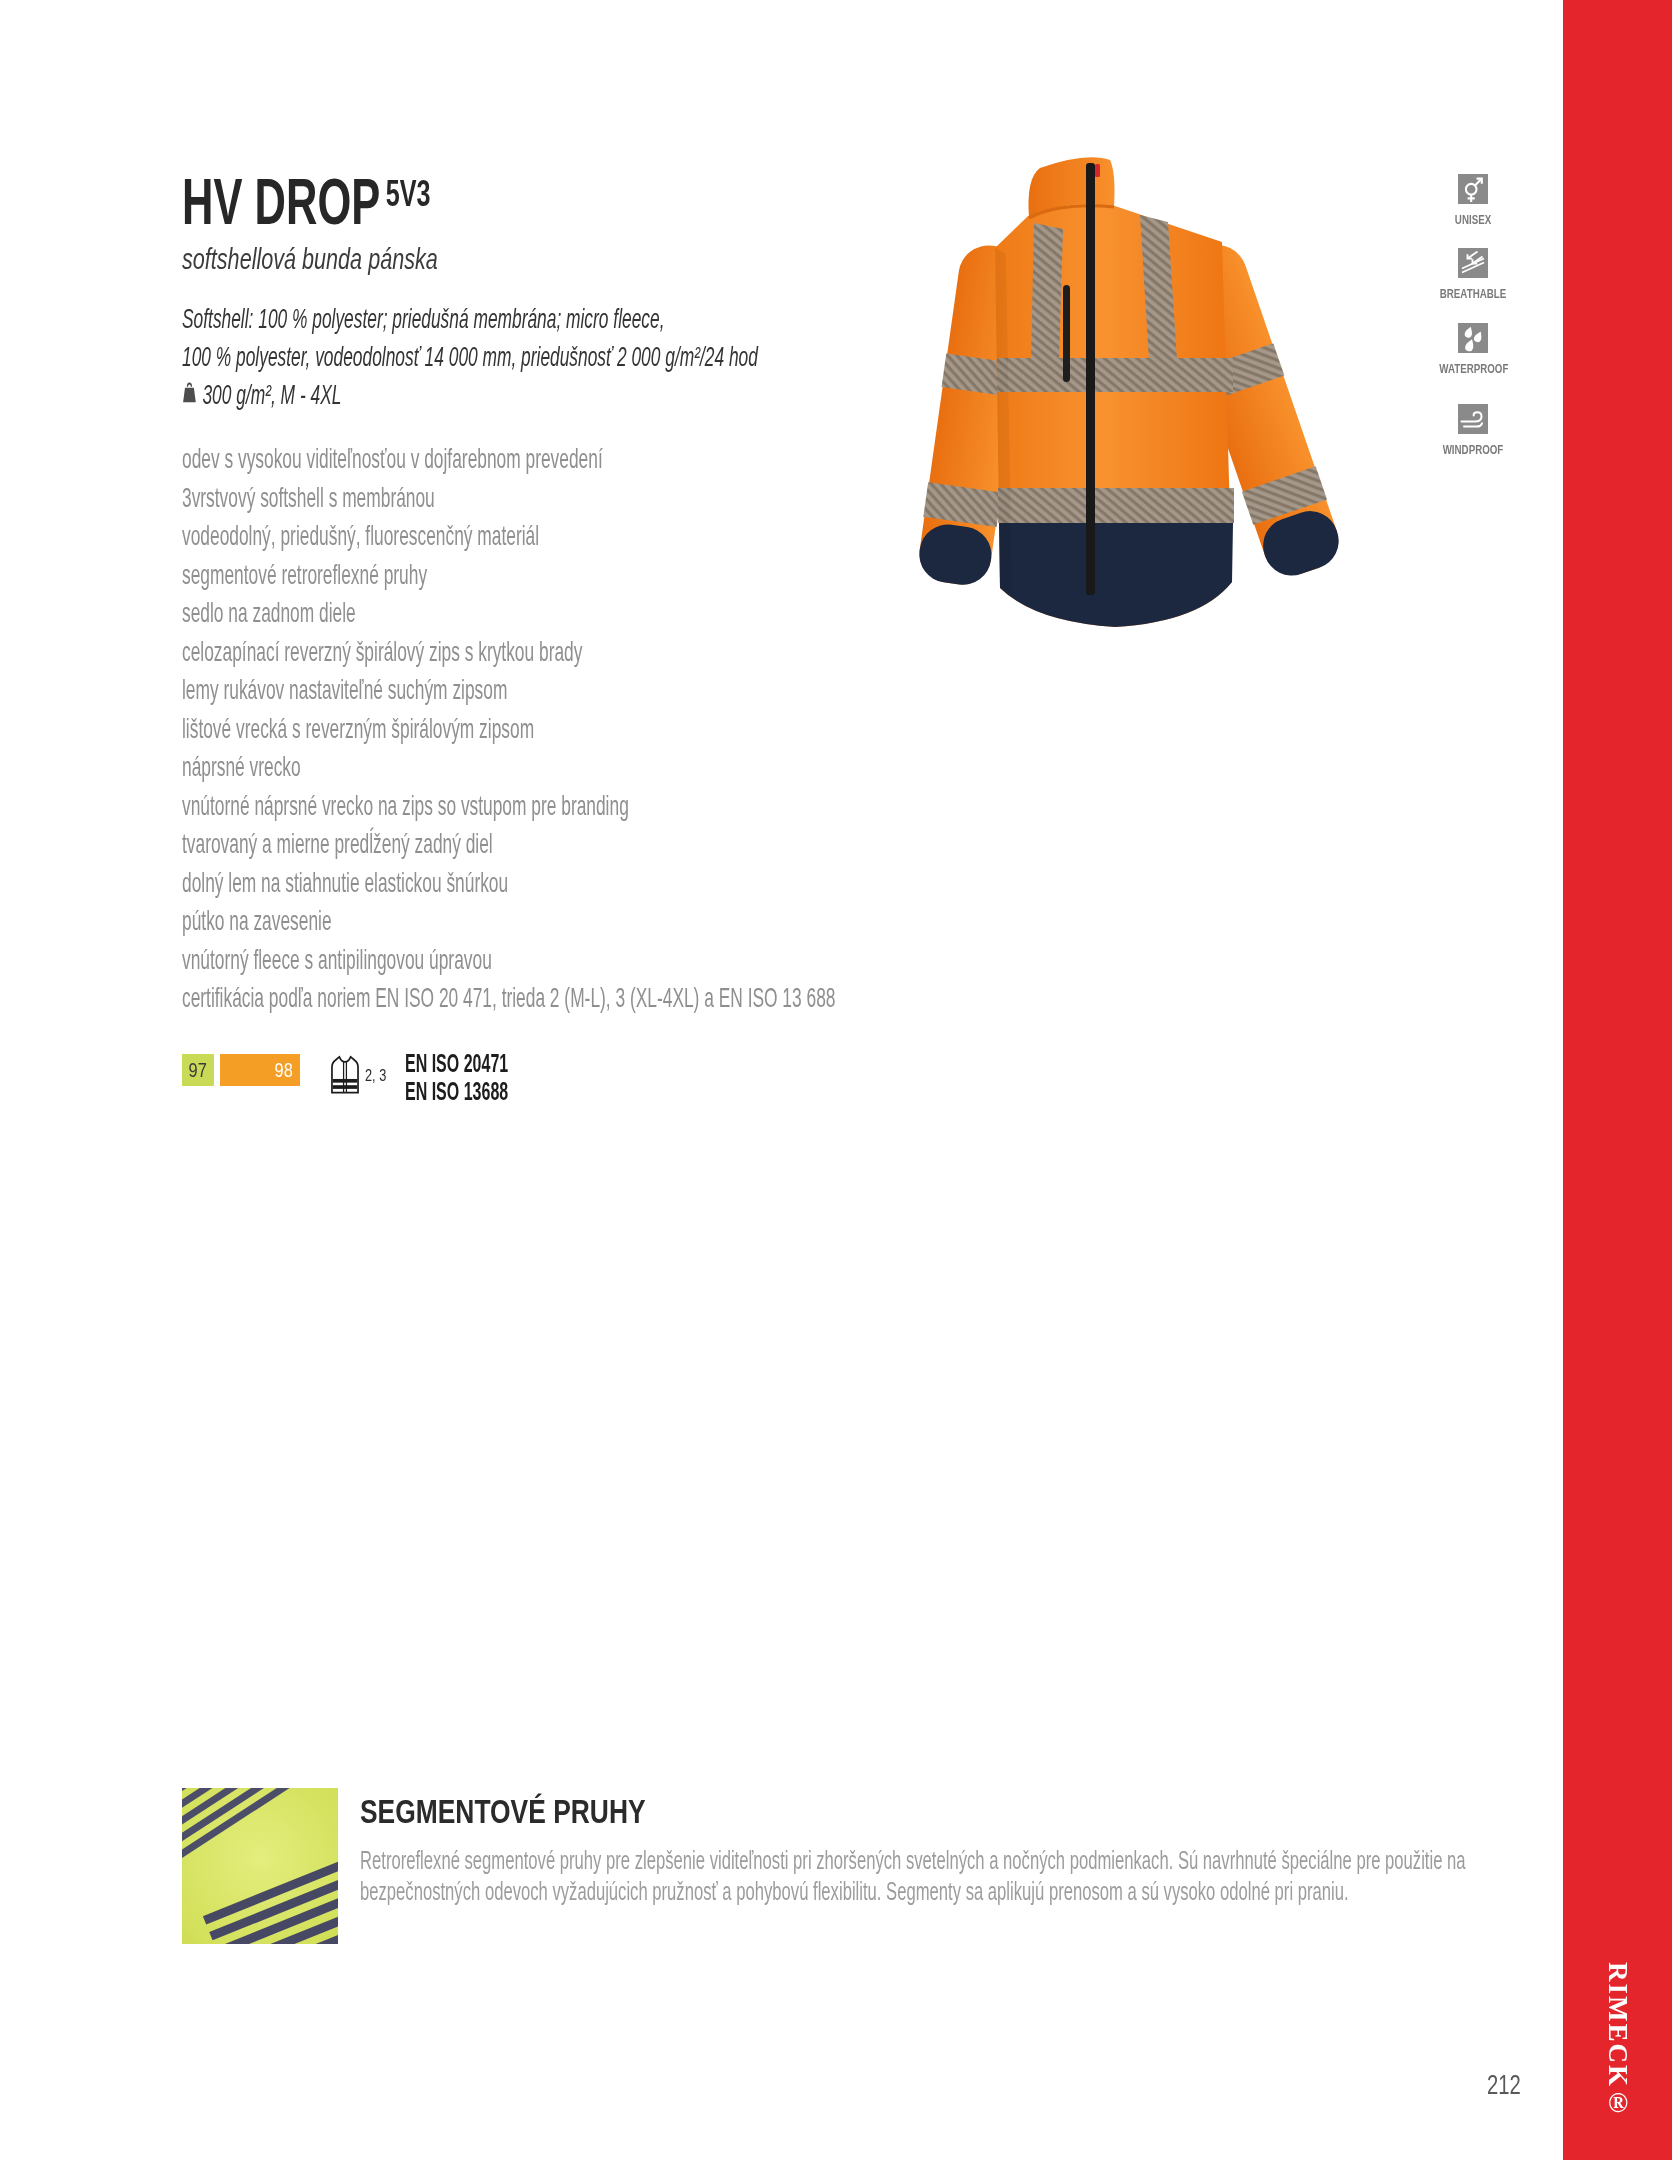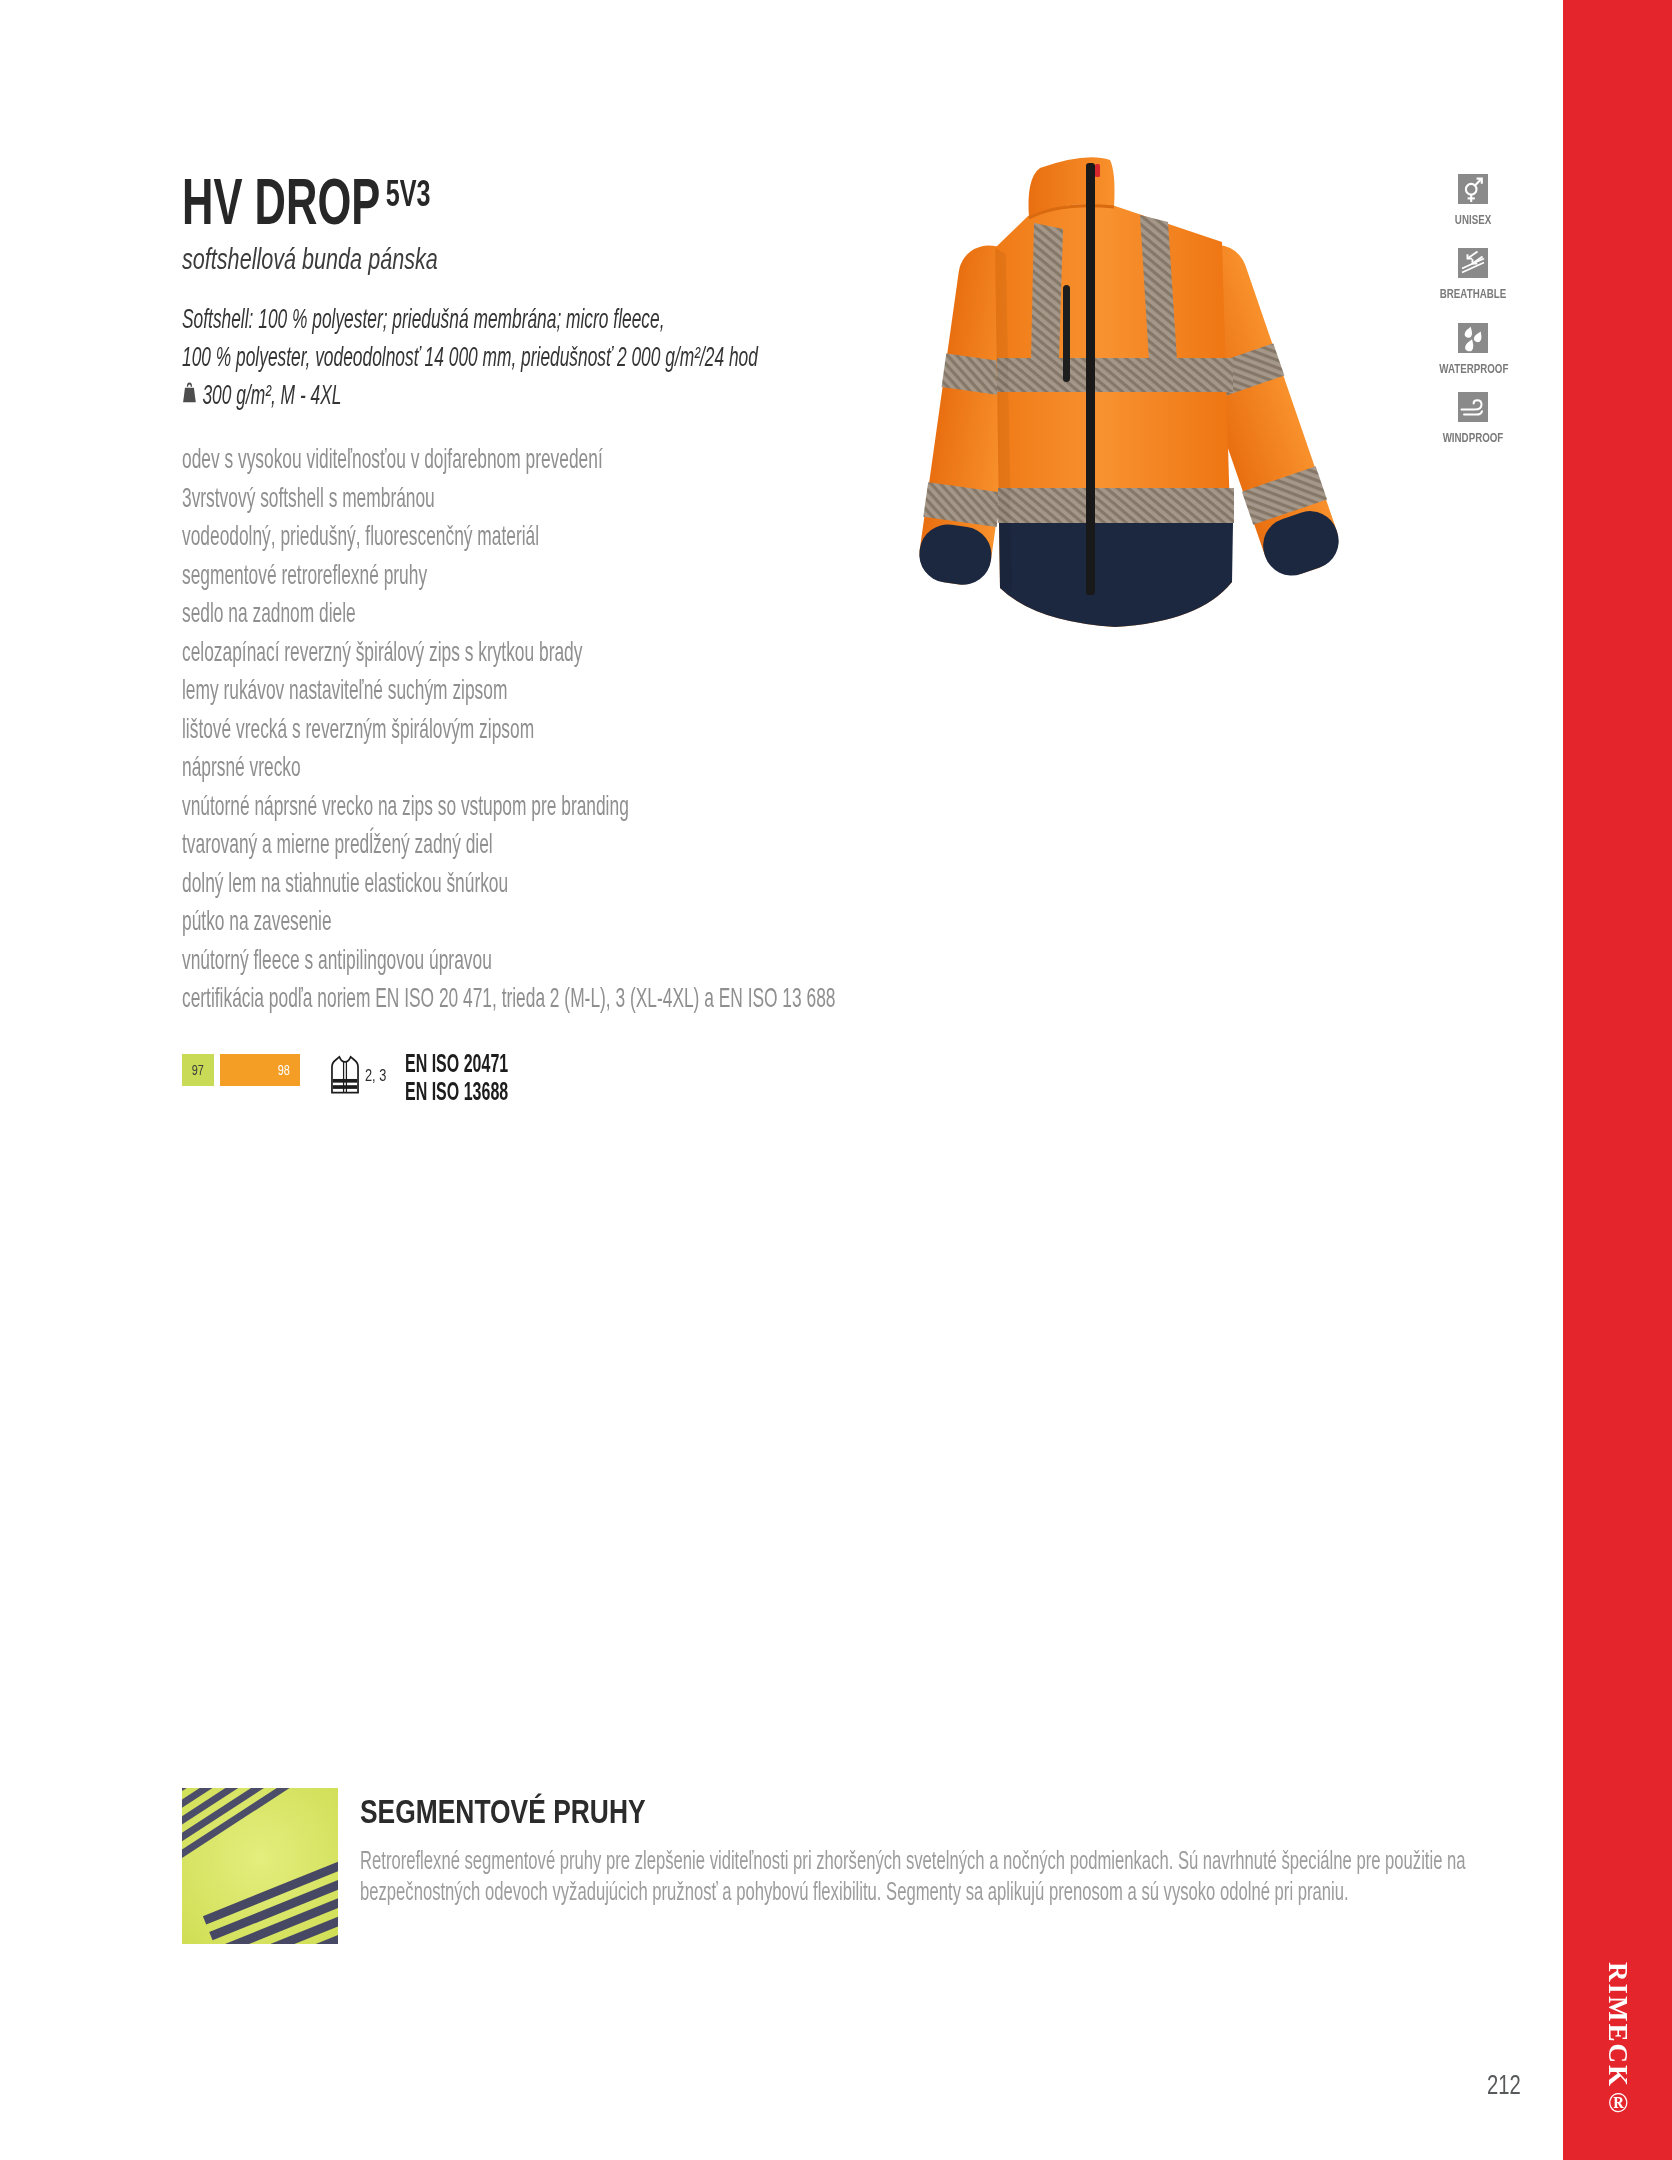--- a/index.html
+++ b/index.html
@@ -18,21 +18,21 @@
   .material{margin-top:24px;font-style:italic;font-size:28px;line-height:38px;color:#343434;
     transform:scaleX(0.62);transform-origin:0 0;white-space:nowrap;}
   .material .wrow{display:flex;align-items:center;gap:9px;}
   .features{margin-top:26px;font-size:28px;line-height:38.5px;color:#8f8f8f;
     transform:scaleX(0.62);transform-origin:0 0;}
   .features div{white-space:nowrap;}
 
   
   .swatch-row{margin-top:36px;display:flex;align-items:flex-start;}
   .swatch{width:32px;height:32px;display:flex;align-items:center;justify-content:center;
-    font-size:14px;font-weight:400;}
+    font-size:21px;font-weight:400;}
   .swatch span{display:inline-block;transform:scaleX(0.78);}
   .sw-97{background:#c9da57;color:#3b3b3b;}
   .sw-98{background:#f49e25;color:#ffffff;margin-left:6px;padding-left:48px;}
   .vest-wrap{margin-left:28px;margin-top:-4px;display:flex;align-items:center;}
   .vest-note{font-size:17px;color:#2b2b2b;margin-left:3px;margin-top:-2px;
     transform:scaleX(0.75);transform-origin:0 0;white-space:nowrap;}
   .standards{margin-left:12px;margin-top:-1px;font-weight:700;font-size:25px;line-height:28px;
     color:#1d1d1d;transform:scaleX(0.64);transform-origin:0 0;white-space:nowrap;}
 
   
@@ -221,21 +221,21 @@
       <g fill="#ffffff">
         <path transform="translate(11,9) rotate(18)" d="M0,-5.5 C2,-2.3 3.6,-0.3 3.6,2.2 A3.6,3.6 0 1 1 -3.6,2.2 C-3.6,-0.3 -2,-2.3 0,-5.5 Z"></path>
         <path transform="translate(20.5,13.5) rotate(24)" d="M0,-5.5 C2,-2.3 3.6,-0.3 3.6,2.2 A3.6,3.6 0 1 1 -3.6,2.2 C-3.6,-0.3 -2,-2.3 0,-5.5 Z"></path>
         <path transform="translate(12,22) rotate(20) scale(1.1)" d="M0,-5.5 C2,-2.3 3.6,-0.3 3.6,2.2 A3.6,3.6 0 1 1 -3.6,2.2 C-3.6,-0.3 -2,-2.3 0,-5.5 Z"></path>
       </g>
       </svg>
   </span>
   <div class="lbl">WATERPROOF</div>
 </div>
 
-<div class="prop" style="top:392px;">
+<div class="prop" style="top:404px;">
   <span class="sq">
     <svg viewBox="0 0 30 30" width="30" height="30">
         <rect width="30" height="30" fill="#8a8a8a"></rect>
       <g stroke="#ffffff" stroke-width="2" fill="none" stroke-linecap="round">
         <path d="M3.5,17.5 H17 C21.5,17.5 23.5,15.2 23.5,12.4 C23.5,9.8 21.6,8.2 19.2,8.2 C17,8.2 15.6,9.6 15.6,11.4"></path>
         <path d="M6,22.5 H18.5 C21.5,22.5 23.3,21.3 24,19.3"></path>
       </g>
       </svg>
   </span>
   <div class="lbl">WINDPROOF</div>

